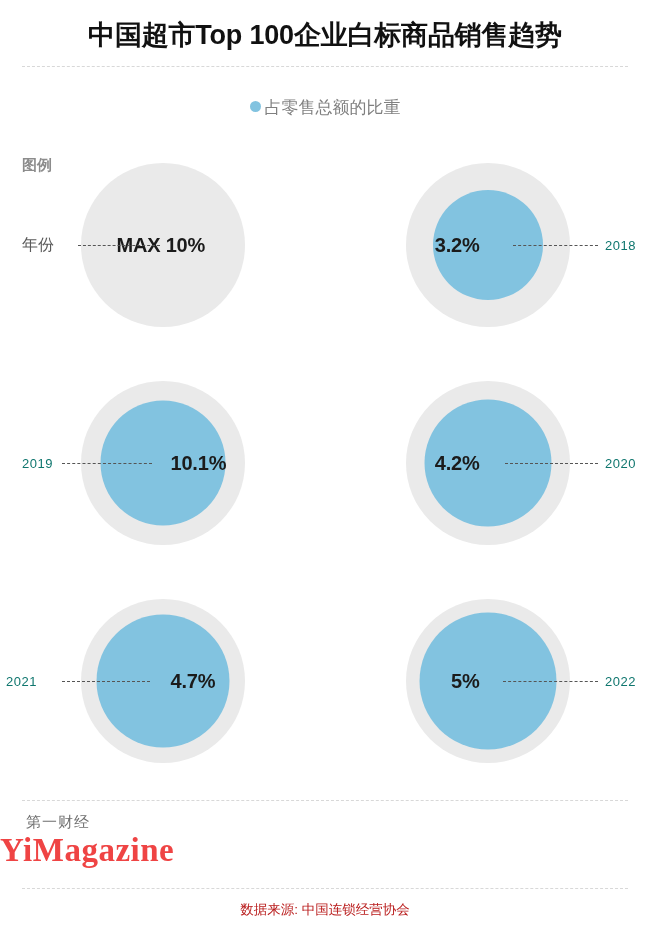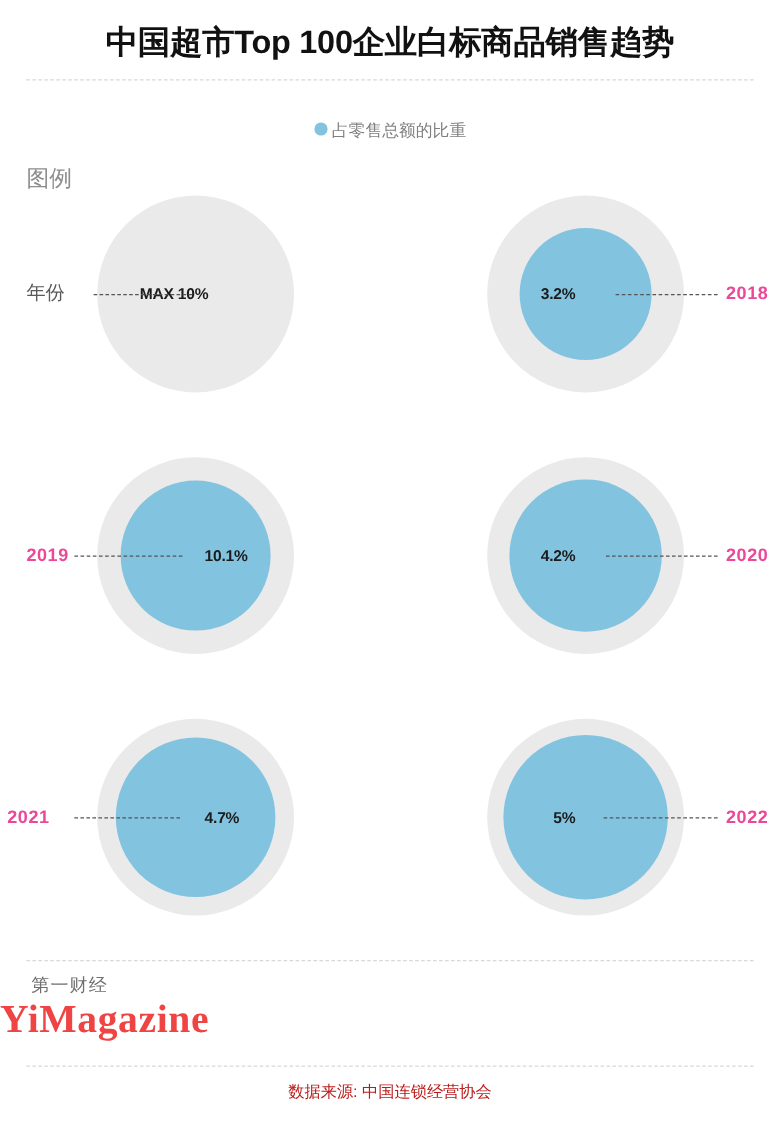--- a/index.html
+++ b/index.html
@@ -44,21 +44,21 @@
     border-top: 1px dashed #d8d8d8;
   }
 
   
   .legend {
     position: absolute;
     top: 96px;
     left: 0;
     width: 650px;
     text-align: center;
-    font-size: 14px;
+    font-size: 17px;
     color: #808080;
     line-height: 22px;
   }
   .legend-dot {
     display: inline-block;
     width: 11px;
     height: 11px;
     border-radius: 50%;
     background: #82c3e0;
     vertical-align: middle;
@@ -104,57 +104,57 @@
     left: 50%;
     top: 50%;
     transform: translate(-50%, -50%);
     border-radius: 50%;
     background: #82c3e0;
   }
   .bubble-value {
     position: absolute;
     top: 50%;
     transform: translateY(-50%);
-    font-size: 13px;
+    font-size: 20px;
     font-weight: bold;
     color: #1b1b1b;
     white-space: nowrap;
     letter-spacing: -0.2px;
   }
   
   .anchor-right .bubble-value { right: 50%; margin-right: 8px; text-align: right; margin-left: 8px; }
   
   .anchor-left  .bubble-value { left: 50%;  margin-left: 8px;  text-align: left; }
 
   .leader {
     position: absolute;
     top: 50%;
     height: 0;
     border-top: 1px dashed #555555;
   }
   .year-label {
     position: absolute;
     top: 50%;
     transform: translateY(-50%);
+    font-size: 13px;
+    color: #0f766e;
+    letter-spacing: 0.5px;
+    white-space: nowrap;
+    font-family: "Liberation Sans Narrow", "Liberation Sans", sans-serif;
+  }
+
+  
+  .legend-cell-title {
+    position: absolute;
+    left: 22px;
+    top: 20px;
     font-size: 15px;
-    color: #ec4899;
-    letter-spacing: 0.5px;
-    white-space: nowrap;
-    font-family: "Liberation Sans Narrow", "Liberation Sans", sans-serif;
+    color: #8c8c8c;
+    white-space: nowrap;
     font-weight: bold;
-  }
-
-  
-  .legend-cell-title {
-    position: absolute;
-    left: 22px;
-    top: 0;
-    font-size: 19px;
-    color: #8c8c8c;
-    white-space: nowrap;
   }
   .legend-cell-year {
     position: absolute;
     left: 22px;
     top: 50%;
     transform: translateY(-50%);
     font-size: 16px;
     color: #5a5a5a;
     white-space: nowrap;
   }

